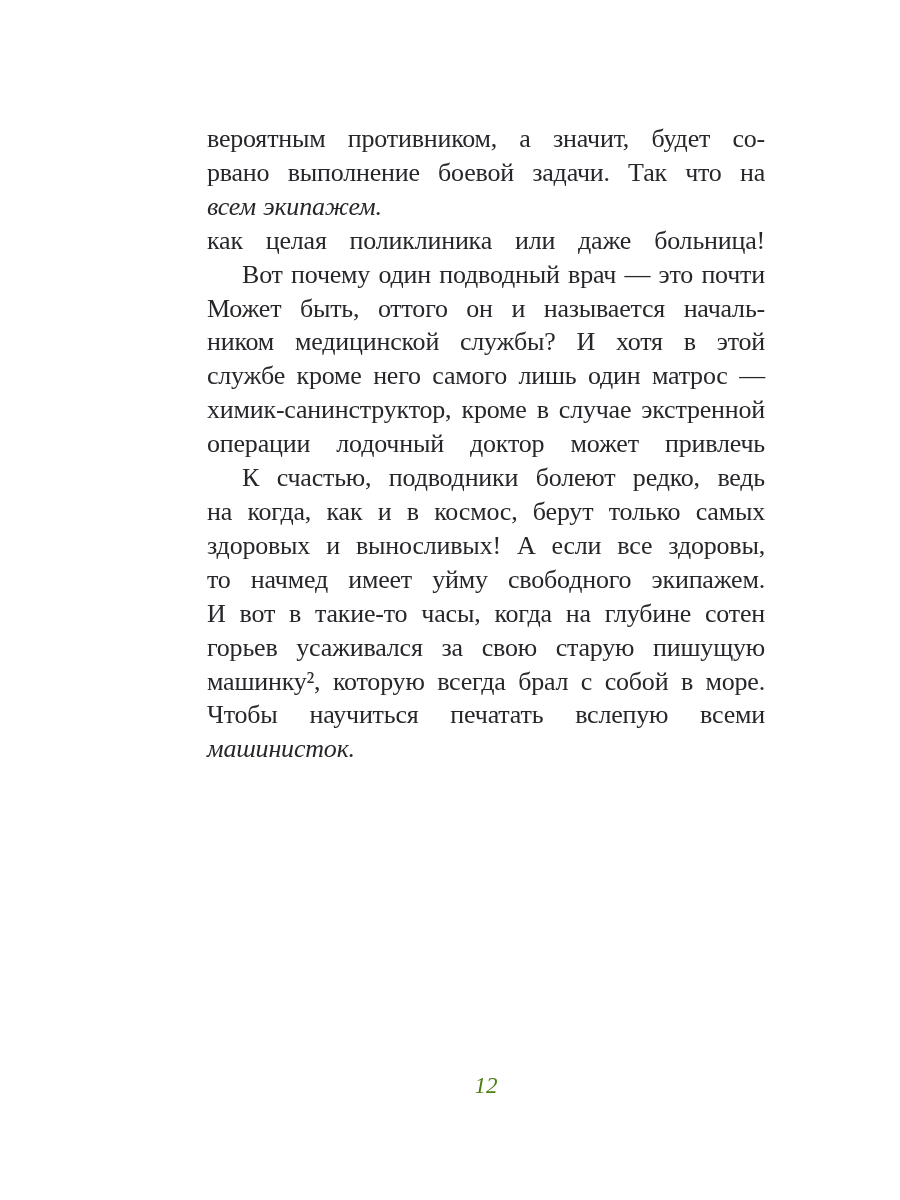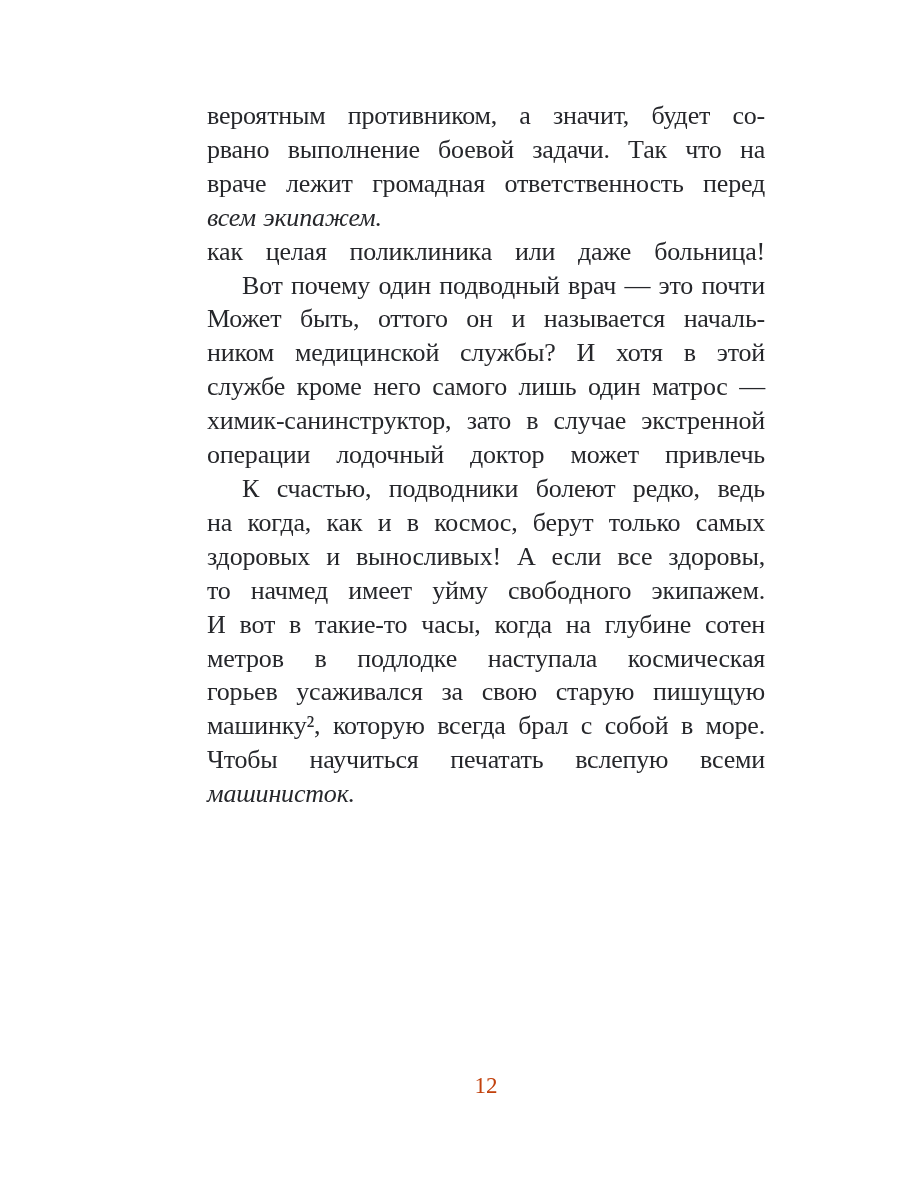--- a/index.html
+++ b/index.html
@@ -14,21 +14,21 @@
     font-family: "Liberation Serif", serif;
   }
   .page {
     position: absolute;
     inset: 0;
     background: #ffffff;
   }
   .text-block {
     position: absolute;
     left: 207px;
-    top: 99px;
+    top: 122px;
     width: 558px;
   }
   .line {
     font-size: 26px;
     line-height: 33.9px;
     letter-spacing: -0.2px;
     word-spacing: 1px;
     text-align: justify;
     text-align-last: justify;
     white-space: normal;
@@ -50,34 +50,32 @@
     line-height: 28px;
   }
 </style>
 </head>
 <body>
 
 <div class="page" style="background: rgb(255, 255, 255);">
   <div class="text-block" style="color: rgb(38, 39, 43);">
       <div class="line">вероятным противником, а значит, будет со-</div>
       <div class="line">рвано выполнение боевой задачи. Так что на</div>
-      <div class="line">враче лежит громадная ответственность перед</div>
       <div class="line last">всем экипажем.</div>
       <div class="line">как целая поликлиника или даже больница!</div>
       <div class="line indent">Вот почему один подводный врач — это почти</div>
       <div class="line">Может быть, оттого он и называется началь-</div>
       <div class="line">ником медицинской службы? И хотя в этой</div>
       <div class="line">службе кроме него самого лишь один матрос —</div>
-      <div class="line">химик-санинструктор, зато в случае экстренной</div>
+      <div class="line">химик-санинструктор, кроме в случае экстренной</div>
       <div class="line">операции лодочный доктор может привлечь</div>
       <div class="line indent">К счастью, подводники болеют редко, ведь</div>
       <div class="line">на когда, как и в космос, берут только самых</div>
       <div class="line">здоровых и выносливых! А если все здоровы,</div>
       <div class="line">то начмед имеет уйму свободного экипажем.</div>
       <div class="line">И вот в такие-то часы, когда на глубине сотен</div>
-      <div class="line">метров в подлодке наступала космическая</div>
       <div class="line">горьев усаживался за свою старую пишущую</div>
       <div class="line">машинку², которую всегда брал с собой в море.</div>
       <div class="line">Чтобы научиться печатать вслепую всеми</div>
       <div class="line last">машинисток.</div>
     </div>
-  <div class="folio" style="color: #c2410c;">12</div>
+  <div class="folio" style="color: #4d7c0f; font-style: italic;">12</div>
 </div>
 
 </body></html>

